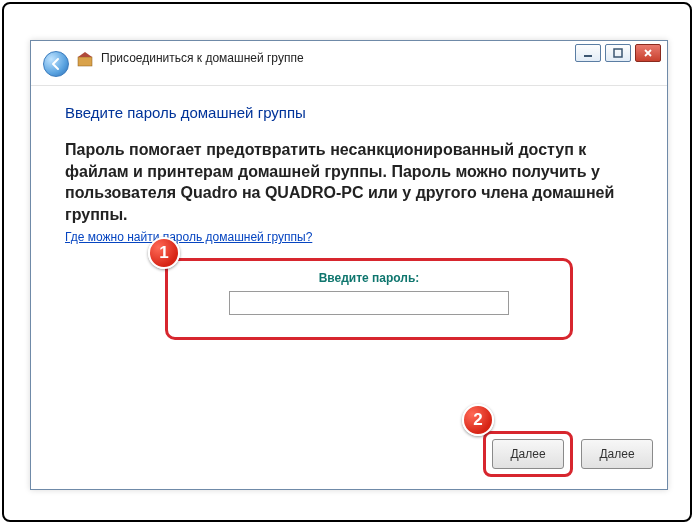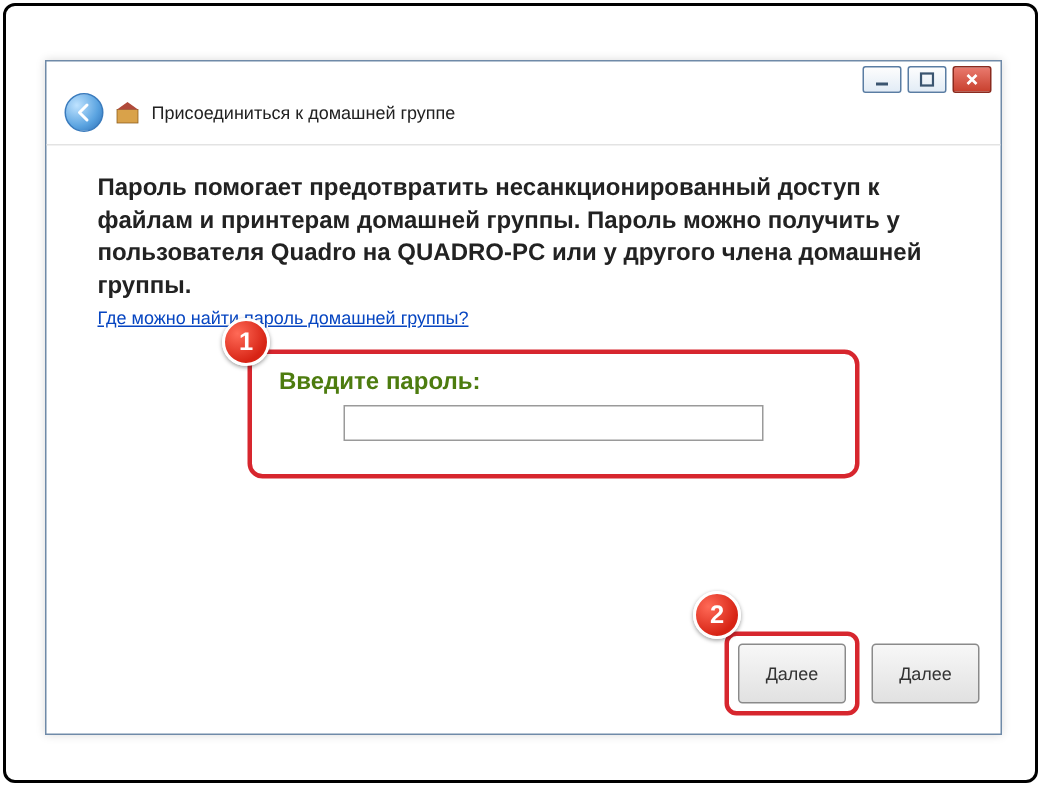--- a/index.html
+++ b/index.html
@@ -48,23 +48,22 @@
     align-items: center;
     justify-content: center;
   }
   .ctl.close {
     background: linear-gradient(#e97a6e, #c8402e);
     border-color: #8a2a1e;
   }
   .ctl svg { width: 10px; height: 10px; }
   .header {
     display: flex;
-    align-items: center;
     gap: 8px;
-    padding: 21px 12px 8px 12px;
+    padding: 10px 12px 8px 12px;
     border-bottom: 1px solid #e3e3e3;
   }
   .back-btn {
     width: 26px;
     height: 26px;
     border-radius: 50%;
     background: radial-gradient(circle at 30% 30%, #bfe3ff, #5aa3e0 60%, #2a6db5);
     border: 1px solid #3a7bbd;
     display: flex;
     align-items: center;
@@ -107,24 +106,24 @@
   }
   .pw-box {
     border: 3px solid #d7262e;
     border-radius: 10px;
     padding: 10px 18px 22px 18px;
     margin-left: 100px;
     margin-right: 60px;
     position: relative;
   }
   .pw-label {
-    text-align: left;
-    font-size: 16px;
+    text-align: center;
+    font-size: 12px;
     font-weight: 600;
-    color: #4d7c0f;
+    color: #0f766e;
     margin-bottom: 6px;
   }
   .pw-input {
     width: 280px;
     height: 24px;
     border: 1px solid #9a9a9a;
     background: #fff;
     margin: 0 auto;
     display: block;
     font-size: 12px;
@@ -139,21 +138,21 @@
     gap: 8px;
   }
   .next-wrap {
     border: 3px solid #d7262e;
     border-radius: 8px;
     padding: 5px 6px;
     position: relative;
   }
   .btn {
     min-width: 72px;
-    height: 40px;
+    height: 30px;
     font-size: 12px;
     border: 1px solid #8a8a8a;
     background: linear-gradient(#f7f7f7, #e1e1e1);
     border-radius: 3px;
     cursor: pointer;
     color: #333;
   }
   .badge {
     position: absolute;
     width: 32px;
@@ -204,20 +203,21 @@
       <div class="hg-icon">
         <svg viewBox="0 0 16 16">
             <rect x="1" y="6" width="14" height="9" fill="#d9a24a" stroke="#8a5a1a" stroke-width="0.5"></rect>
             <polygon points="8,1 1,6 15,6" fill="#b04a3a"></polygon>
           </svg>
       </div>
       <div class="header-title">Присоединиться к домашней группе</div>
     </div>
 
     <div class="content">
+      <h2 class="page-title">Введите пароль домашней группы</h2>
       <p class="desc">Пароль помогает предотвратить несанкционированный доступ к файлам и принтерам домашней группы. Пароль можно получить у пользователя Quadro на QUADRO-PC или у другого члена домашней группы.</p>
       <a class="link" href="#">Где можно найти пароль домашней группы?</a>
 
       <div class="pw-box">
         <div class="badge" style="left:-20px; top:-24px;">1</div>
         <div class="pw-label">Введите пароль:</div>
         <input class="pw-input" type="text" value="" style="">
       </div>
     </div>
 

